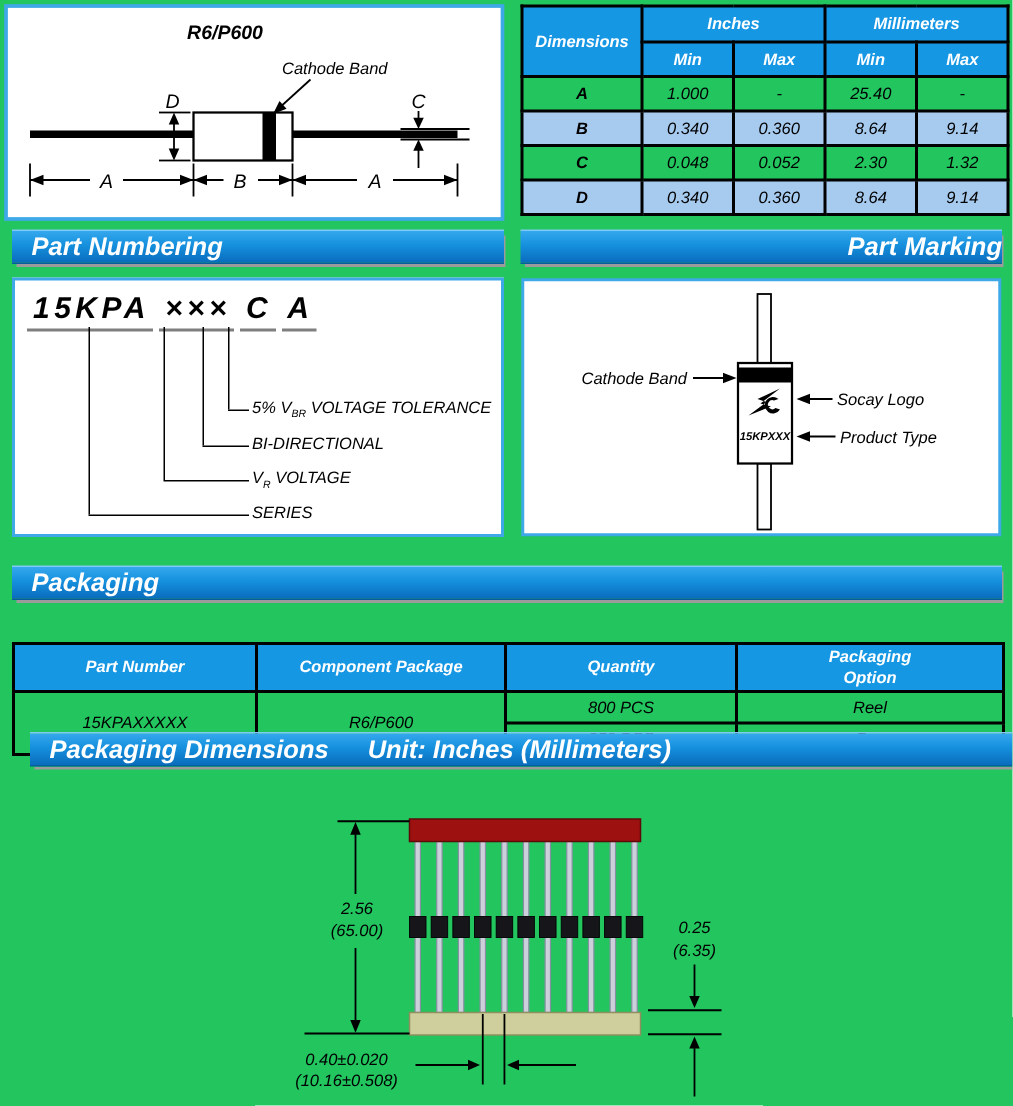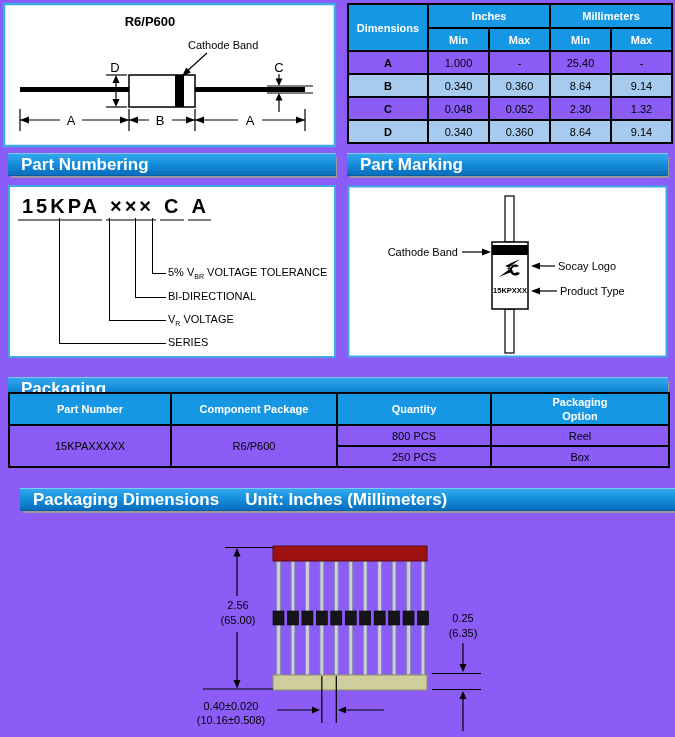--- a/index.html
+++ b/index.html
@@ -1,17 +1,17 @@
 <!DOCTYPE html>
 <html><head>
 <meta charset="utf-8">
 <style>
   html,body{margin:0;padding:0;background:#fff;}
-  .page{position:relative;width:675px;height:737px;background:#8b5cf6;
-        font-family:"Liberation Sans",sans-serif;color:#000;overflow:hidden;}
+  .page{position:relative;width:675px;height:737px;background:#22c55e;
+        font-family:"Liberation Sans",sans-serif;color:#000;overflow:hidden;font-style:italic;}
 
   
   .bar{position:absolute;height:23px;box-sizing:border-box;
        background:linear-gradient(180deg,#35a8ee 0%,#1590dd 45%,#0a6cbd 100%);
        border-top:1px solid #7ec9f5;border-bottom:1px solid #075d9e;
        box-shadow:2px 3px 0 -1px #9b9b9b;
        color:#fff;font-weight:bold;font-size:17px;line-height:22px;padding-left:13px;
        white-space:nowrap;}
   .bar .unit{margin-left:26px;}
 
@@ -26,21 +26,21 @@
   
   .dims-table{position:absolute;left:347px;top:3px;width:324px;height:139px;}
   .dims-table table{border-collapse:collapse;width:100%;height:100%;table-layout:fixed;}
   .dims-table th,.dims-table td{border:2px solid #000;font-size:11px;text-align:center;
        vertical-align:middle;padding:0;}
   .hblue{background:#1697e4;color:#fff;font-weight:bold;}
   .ralt td{background:#a7cbef;}
   .dimcol{font-weight:bold;}
 
   
-  .pack-table{position:absolute;left:8px;top:392px;width:528px;height:74px;}
+  .pack-table{position:absolute;left:8px;top:428px;width:528px;height:74px;}
   .pack-table table{border-collapse:collapse;width:100%;height:100%;table-layout:fixed;}
   .pack-table th,.pack-table td{border:2px solid #000;font-size:11px;text-align:center;
        vertical-align:middle;padding:0;}
   .wrapnarrow{display:inline-block;width:70px;line-height:1.3;}
 
   
   .pn-code{position:absolute;left:8px;top:8px;white-space:nowrap;}
   .pn-group{display:inline-block;font-weight:bold;font-size:20px;letter-spacing:3px;
        border-bottom:2px solid #7f7f7f;padding:0 2px 1px 4px;margin-right:4px;}
   .vline{position:absolute;width:1px;background:#000;}
@@ -156,21 +156,21 @@
         <td>0.340</td>
         <td>0.360</td>
         <td>8.64</td>
         <td>9.14</td>
       </tr>
     </tbody>
       </table>
   </div>
 
   <div class="bar" style="left:8px;top:153px;width:328px;"><span>Part Numbering</span></div>
-  <div class="bar" style="left:347px;top:153px;width:321px;"><span>Part Marking</span></div>
+  <div class="bar" style="left:347px;top:153px;width:321px;text-align:right;"><span>Part Marking</span></div>
 
   <div class="bluebox" style="left:8px;top:185px;width:328px;height:173px;">
     <div class="pn-code">
       <span class="pn-group">15KPA</span><span class="pn-group">×××</span><span class="pn-group">C</span><span class="pn-group">A</span>
     </div>
 
     <div class="vline" style="left:142px;top:31px;height:55px;"></div>
     <div class="vline" style="left:125px;top:31px;height:79px;"></div>
     <div class="vline" style="left:99px;top:31px;height:102px;"></div>
     <div class="vline" style="left:49px;top:31px;height:125px;"></div>

